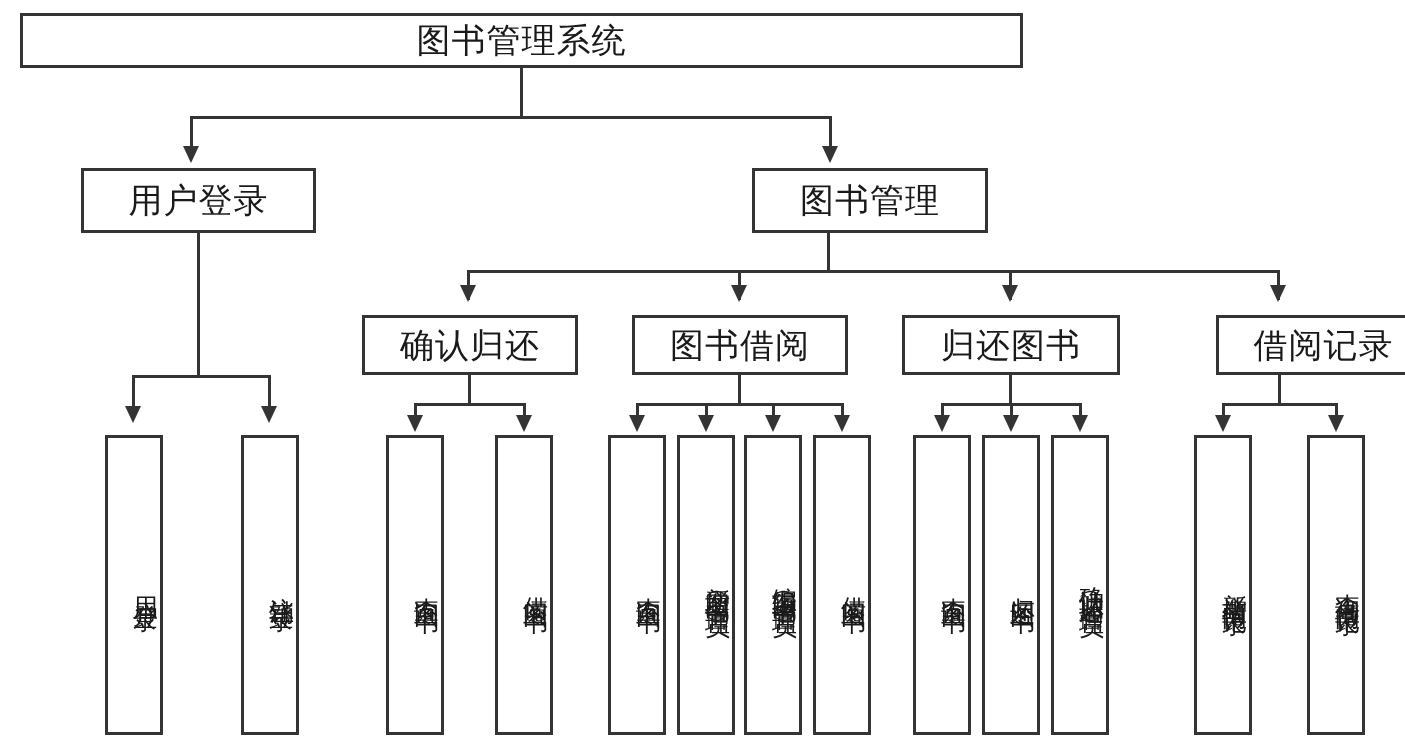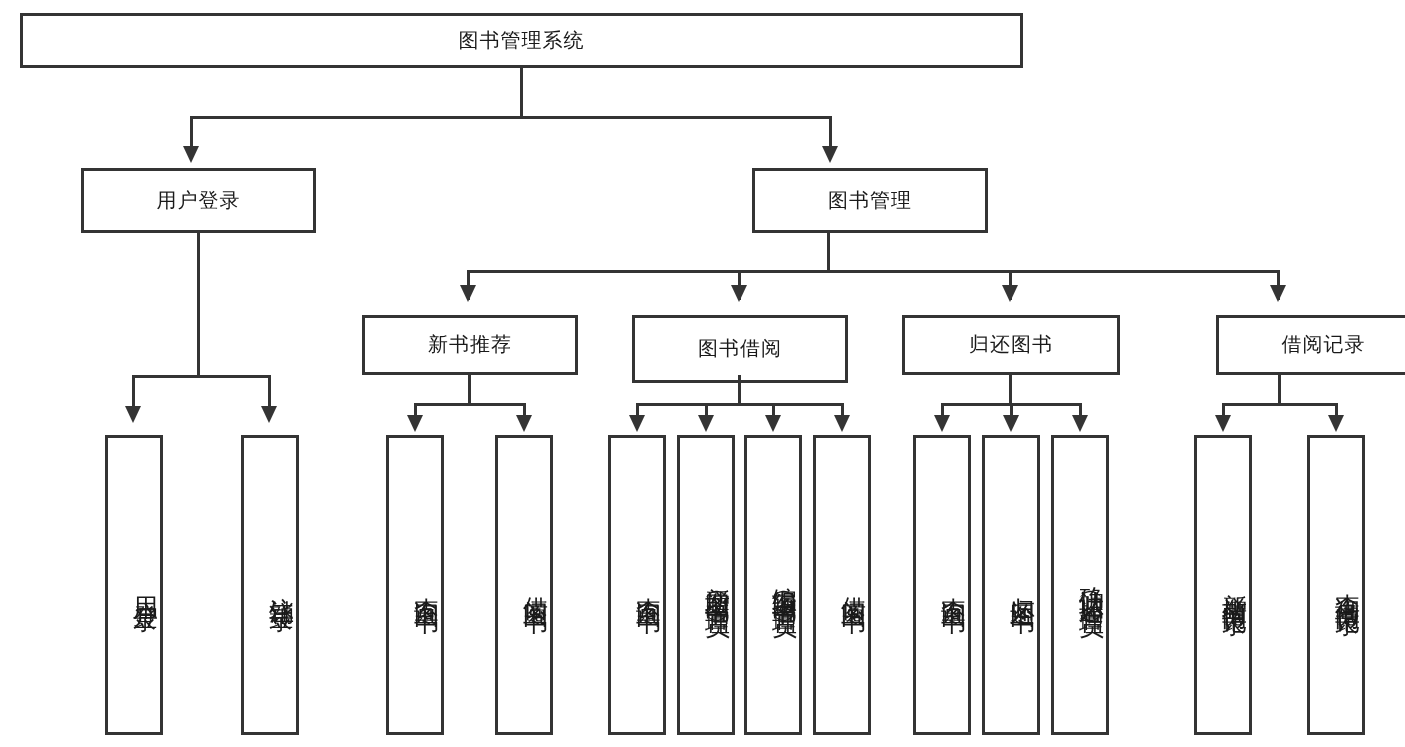--- a/index.html
+++ b/index.html
@@ -23,21 +23,21 @@
     box-sizing: border-box;
     border: 3px solid #343434;
     background: #ffffff;
     display: flex;
     align-items: center;
     justify-content: center;
     color: #1a1a1a;
     line-height: 1.18;
   }
   .node.h {
-    font-size: 20px;
+    font-size: 34px;
     letter-spacing: 1px;
     white-space: nowrap;
   }
   
   .node.v {
     writing-mode: vertical-rl;
     text-orientation: upright;
     font-size: 25px;
     letter-spacing: 4px;
     padding: 4px 0;
@@ -115,23 +115,23 @@
   <div class="edge vline" style="left:467px; top:270px; width:3px; height:30px;"></div>
   <div class="arrow" style="left:460px; top:285px;"></div>
   <div class="edge vline" style="left:738px; top:270px; width:3px; height:30px;"></div>
   <div class="arrow" style="left:731px; top:285px;"></div>
   <div class="edge vline" style="left:1009px; top:270px; width:3px; height:30px;"></div>
   <div class="arrow" style="left:1002px; top:285px;"></div>
   <div class="edge vline" style="left:1277px; top:270px; width:3px; height:30px;"></div>
   <div class="arrow" style="left:1270px; top:285px;"></div>
 
   <div class="node h" style="left:362px; top:315px; width:216px; height:60px;">
-    <span>新书推荐</span>
-  </div>
-  <div class="node h" style="left:632px; top:315px; width:216px; height:68px;">
+    <span>确认归还</span>
+  </div>
+  <div class="node h" style="left:632px; top:315px; width:216px; height:60px;">
     <span>图书借阅</span>
   </div>
   <div class="node h" style="left:902px; top:315px; width:218px; height:60px;">
     <span>归还图书</span>
   </div>
   <div class="node h" style="left:1172px; top:315px; width:215px; height:60px;margin-left:44px;">
     <span>借阅记录</span>
   </div>
 
   <div class="edge vline" style="left:468px; top:375px; width:3px; height:30px;"></div>

